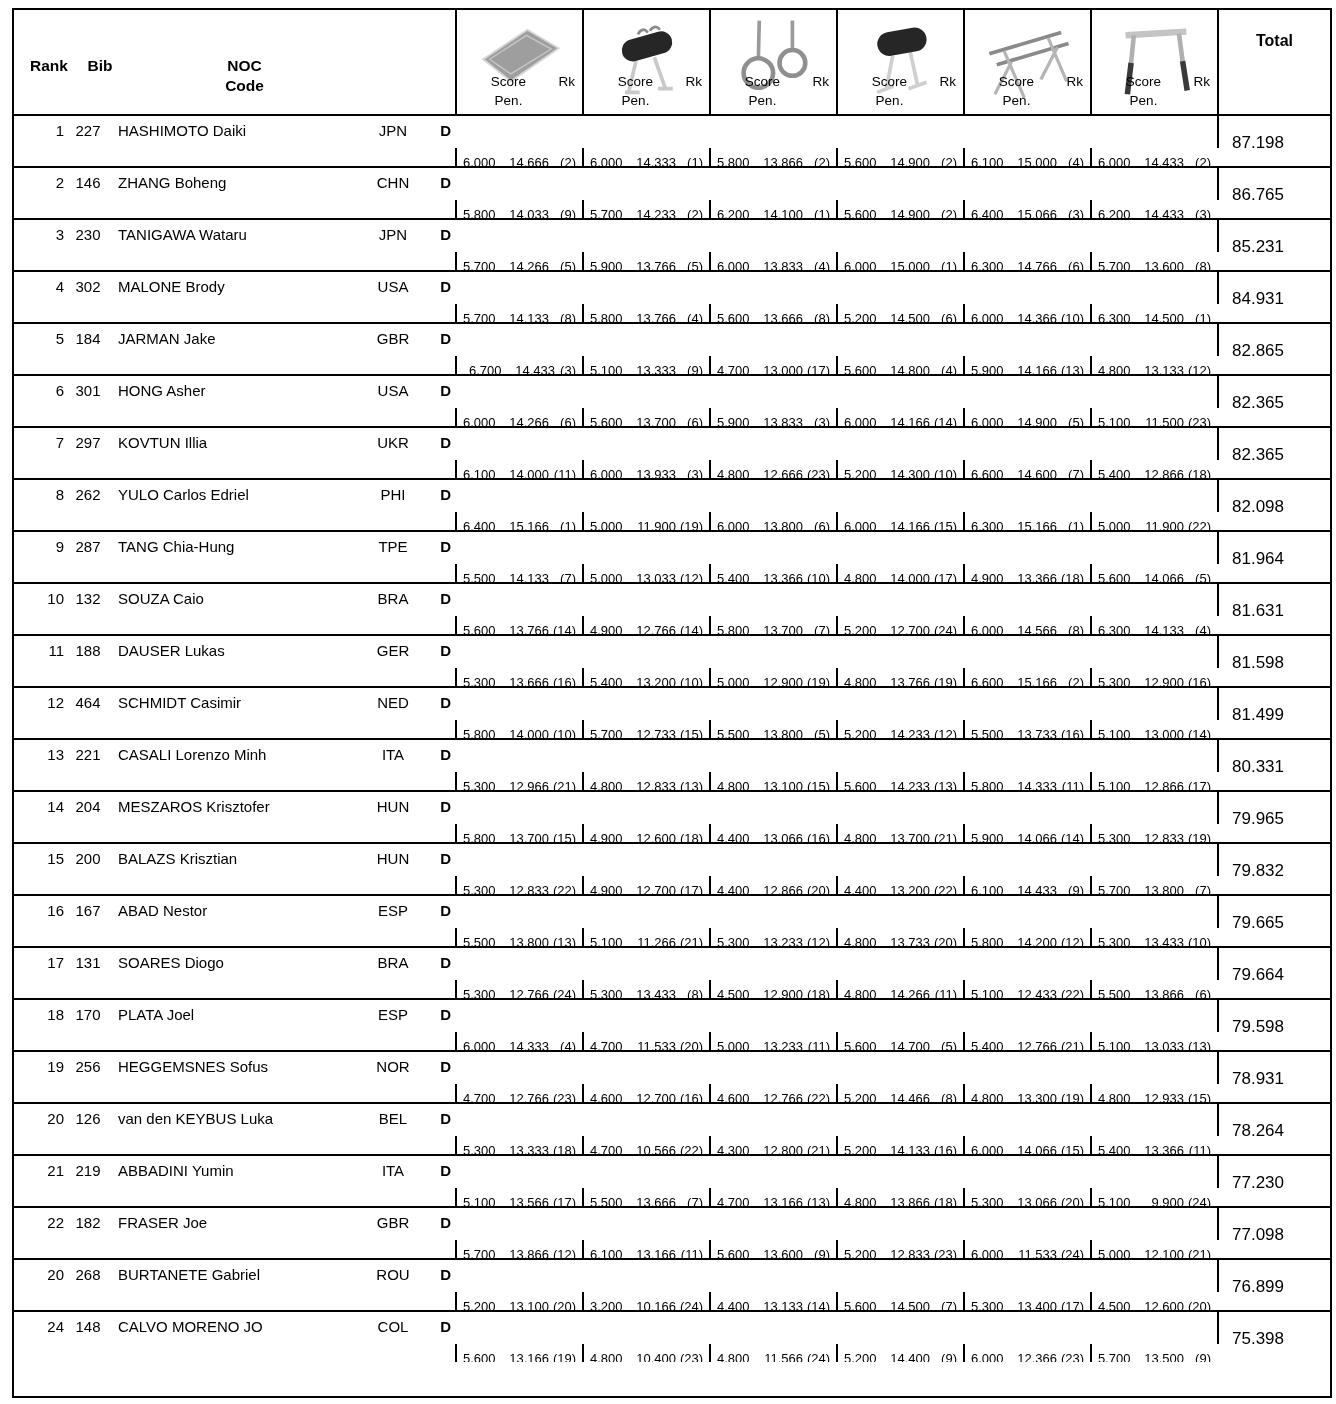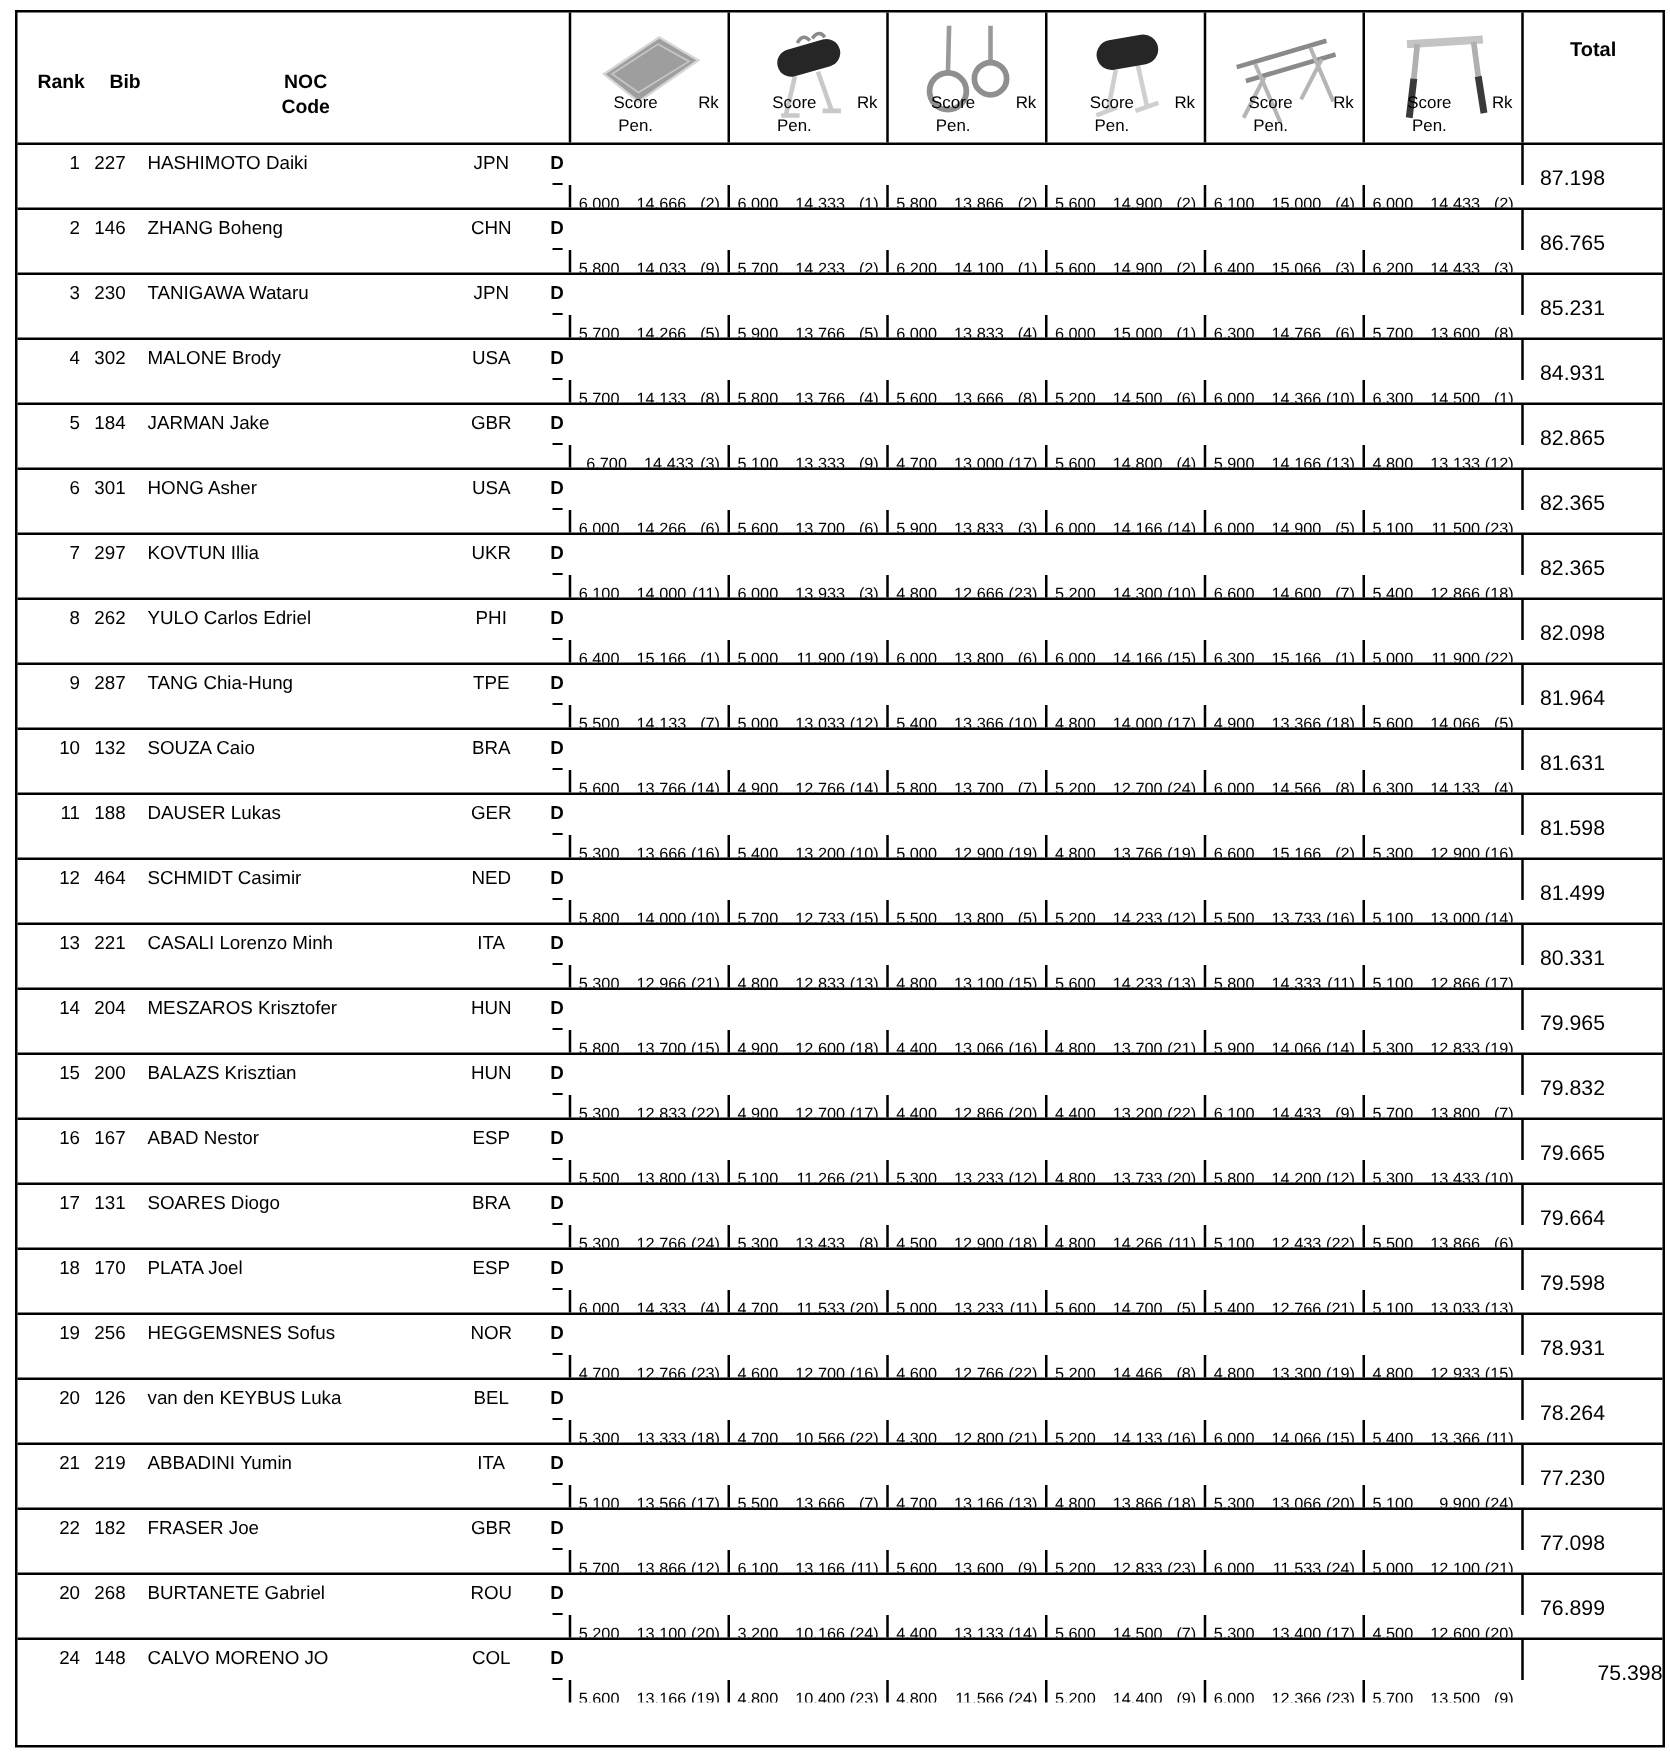--- a/index.html
+++ b/index.html
@@ -1786,21 +1786,21 @@
     <div class="cell noleft left">
       <span class="rank">24</span>
       <span class="bib">148</span>
       <span class="nm">CALVO MORENO JO</span>
       <span class="noc">COL</span>
       <span class="de">
         <span>D</span>
         <span>E</span>
       </span>
     </div>
-    <div class="cell total-cell" style="grid-column: 8; text-align: right;">
+    <div class="cell total-cell" style="grid-column: 8;">
       <span>75.398</span>
     </div>
 
   <div class="cell app" style="grid-column: 2;">
     <div class="line">
       <span class="dv">5.600</span>
       <span class="sv">13.166</span>
       <span class="rkv">(19)</span>
     </div>
 

